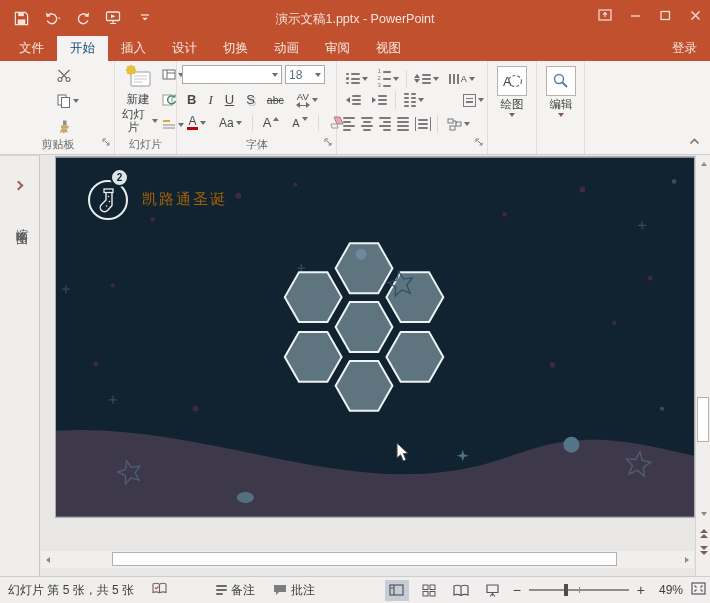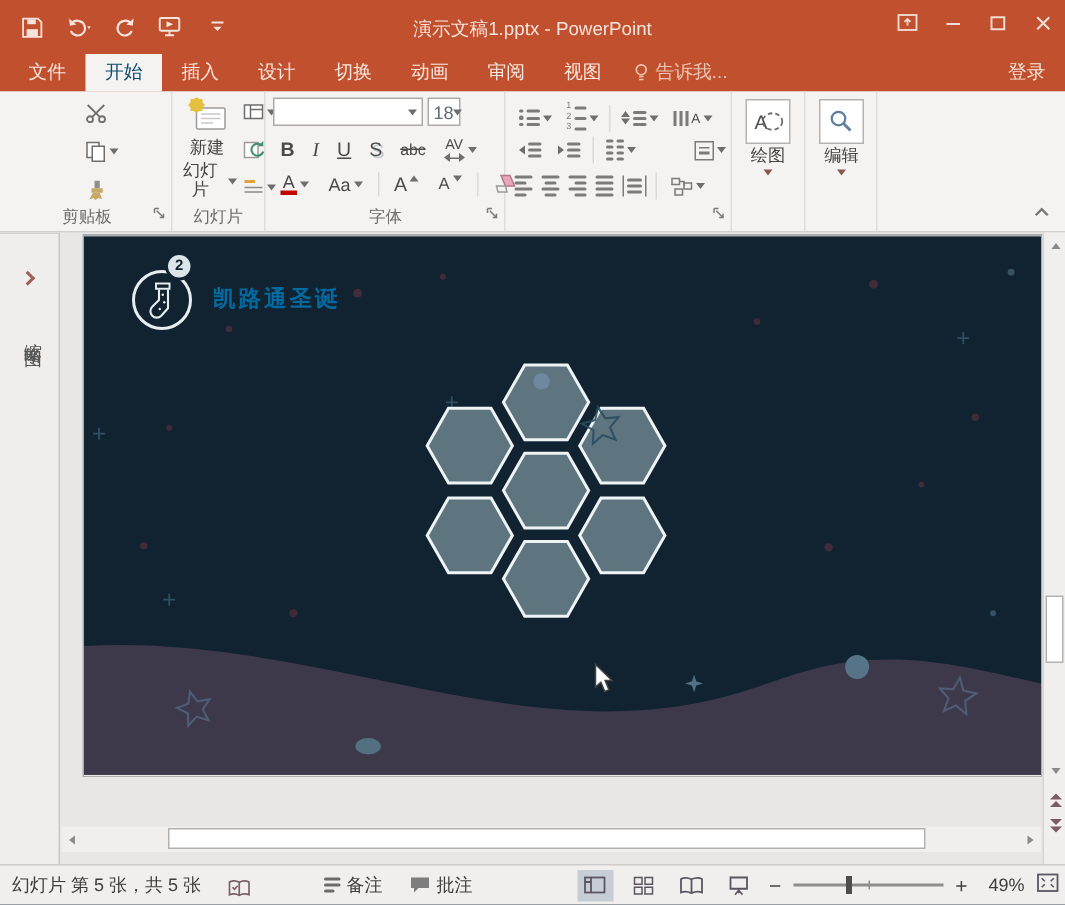--- a/index.html
+++ b/index.html
@@ -41,36 +41,36 @@
 .idot{width:2.5px;height:2.5px;background:#7b7b7b;border-radius:50%}
 .vbars{display:inline-flex;gap:2px;align-items:flex-end}
 .vbars i{display:block;width:2px;height:10px;background:#7b7b7b}
 .iconbox30{width:30px;height:30px;background:#fff;border:1px solid #b5b3b1;display:flex;align-items:center;justify-content:center}
 
 #thumbpane{position:absolute;left:0;top:155px;width:40px;height:421px;background:#efeeed;border-right:1px solid #c9c7c5;border-top:1px solid #d6d4d2}
 .pane-chevron{position:absolute;left:15px;top:26px;width:7px;height:7px;border-top:2px solid #9d6054;border-right:2px solid #9d6054;transform:rotate(45deg)}
 .vtext{position:absolute;left:13px;top:62px;writing-mode:vertical-rl;letter-spacing:3px;font-size:12px;color:#555}
 #slide{position:absolute;left:56px;top:157px;width:638px;height:360px;box-shadow:0 0 0 1px #a9adb0}
 #slide svg{display:block}
-.slide-title{position:absolute;left:142px;top:190px;color:#0369a1;font-weight:bold;font-size:15px;letter-spacing:2px;z-index:5}
+.slide-title{position:absolute;left:142px;top:190px;color:#a16207;font-weight:normal;font-size:15px;letter-spacing:2px;z-index:5}
 .title-circle{position:absolute;left:88px;top:180px;width:40px;height:40px;border:2.5px solid #e8eef0;border-radius:50%;z-index:5;display:flex;align-items:center;justify-content:center}
 .title-badge{position:absolute;left:110px;top:168px;width:19px;height:19px;background:#dce6ea;border:2px solid #112330;border-radius:50%;z-index:6;display:flex;align-items:center;justify-content:center;font-size:10px;font-weight:bold;color:#112330}
 
 #vscroll{position:absolute;right:0;top:155px;width:15px;height:421px;background:#f0efee;border-left:1px solid #d6d4d2}
 .sbtn{width:15px;height:16px;display:flex;align-items:center;justify-content:center}
 .vthumb{position:absolute;left:1px;top:242px;width:12px;height:45px;background:#fff;border:1px solid #b3b1af}
 #hscroll{position:absolute;left:41px;top:551px;width:653px;height:17px;background:#f0efee;display:flex;align-items:center}
 .hthumb{position:absolute;left:71px;top:1px;width:505px;height:14px;background:#fff;border:1px solid #b3b1af}
 .dblchev{display:flex;flex-direction:column;gap:1px;align-items:center}
 .dblchev .t{width:0;height:0;border-left:4px solid transparent;border-right:4px solid transparent}
 .up .t{border-bottom:4px solid #7d5a64}
 .dn .t{border-top:4px solid #7d5a64}
 
 #statusbar{position:absolute;left:0;top:576px;width:710px;height:27px;background:#f0efee;border-top:1px solid #cfcdcb;display:flex;align-items:center;font-size:12px;color:#3d3d3d}
-.sb-left{display:flex;align-items:flex-end;gap:18px;padding-left:8px}
+.sb-left{display:flex;align-items:flex-start;gap:18px;padding-left:8px}
 .sb-item{display:flex;align-items:center;gap:4px}
 .sb-right{position:absolute;right:4px;top:0;height:100%;display:flex;align-items:center;gap:8px}
 .viewbtn{width:24px;height:21px;display:flex;align-items:center;justify-content:center}
 .viewbtn.active{background:#c6cdd4}
 .ztrack{position:relative;width:100px;height:2px;background:#8f8d8b}
 .ztick{position:absolute;left:50%;top:-2px;width:1px;height:6px;background:#8f8d8b}
 .zthumb{position:absolute;left:35%;top:-5px;width:4px;height:12px;background:#4d4d4d}
 .zsign{font-size:14px;color:#444;line-height:10px}
 #cursor{position:absolute;left:396px;top:442px;z-index:50}
 </style>
@@ -141,27 +141,20 @@
   </div>
   <div id="tabrow">
     <span class="tab">文件</span>
     <span class="tab active">开始</span>
     <span class="tab">插入</span>
     <span class="tab">设计</span>
     <span class="tab">切换</span>
     <span class="tab">动画</span>
     <span class="tab">审阅</span>
     <span class="tab">视图</span>
-    <span class="tab dim">
-      <svg width="11" height="13" viewBox="0 0 11 13">
-          <circle cx="5.5" cy="4.5" r="3.3" fill="none" stroke="#eec5b4" stroke-width="1.1"></circle>
-          <path d="M4 9 h3 M4 11 h3" stroke="#eec5b4" stroke-width="1.1"></path>
-        </svg>
-      <span>告诉我...</span>
-    </span>
     <span class="tabspacer"></span>
     <span class="tab">登录</span>
   </div>
 </div>
 
 <div id="ribbon">
 
   <div class="group" style="left:2px;width:113px">
     <div style="position:absolute;left:52px;top:6px;display:flex;flex-direction:column;gap:8px">
       <span class="iconcell">
@@ -235,21 +228,21 @@
     </div>
     <div class="glabel">幻灯片</div>
   </div>
 
   <div class="group" style="left:178px;width:159px">
     <div style="position:absolute;left:4px;top:4px;display:flex;gap:3px">
       <span class="combo" style="width:100px">
           <span></span>
           <span class="tri-d"></span>
         </span>
-      <span class="combo" style="width:22px">
+      <span class="combo" style="width:40px">
           <span>18</span>
           <span class="tri-d"></span>
         </span>
     </div>
     <div style="position:absolute;left:6px;top:28px;display:flex;align-items:center;gap:6px">
       <span class="fontletter" style="font-weight:bold">B</span>
       <span class="fontletter" style="font-style:italic;font-family:'Liberation Serif',serif">I</span>
       <span class="fontletter" style="text-decoration:underline">U</span>
       <span class="fontletter" style="text-shadow:1.5px 1.5px 0 #bfc7cc">S</span>
       <span class="fontletter" style="font-size:10.5px;text-decoration:line-through">abc</span>

